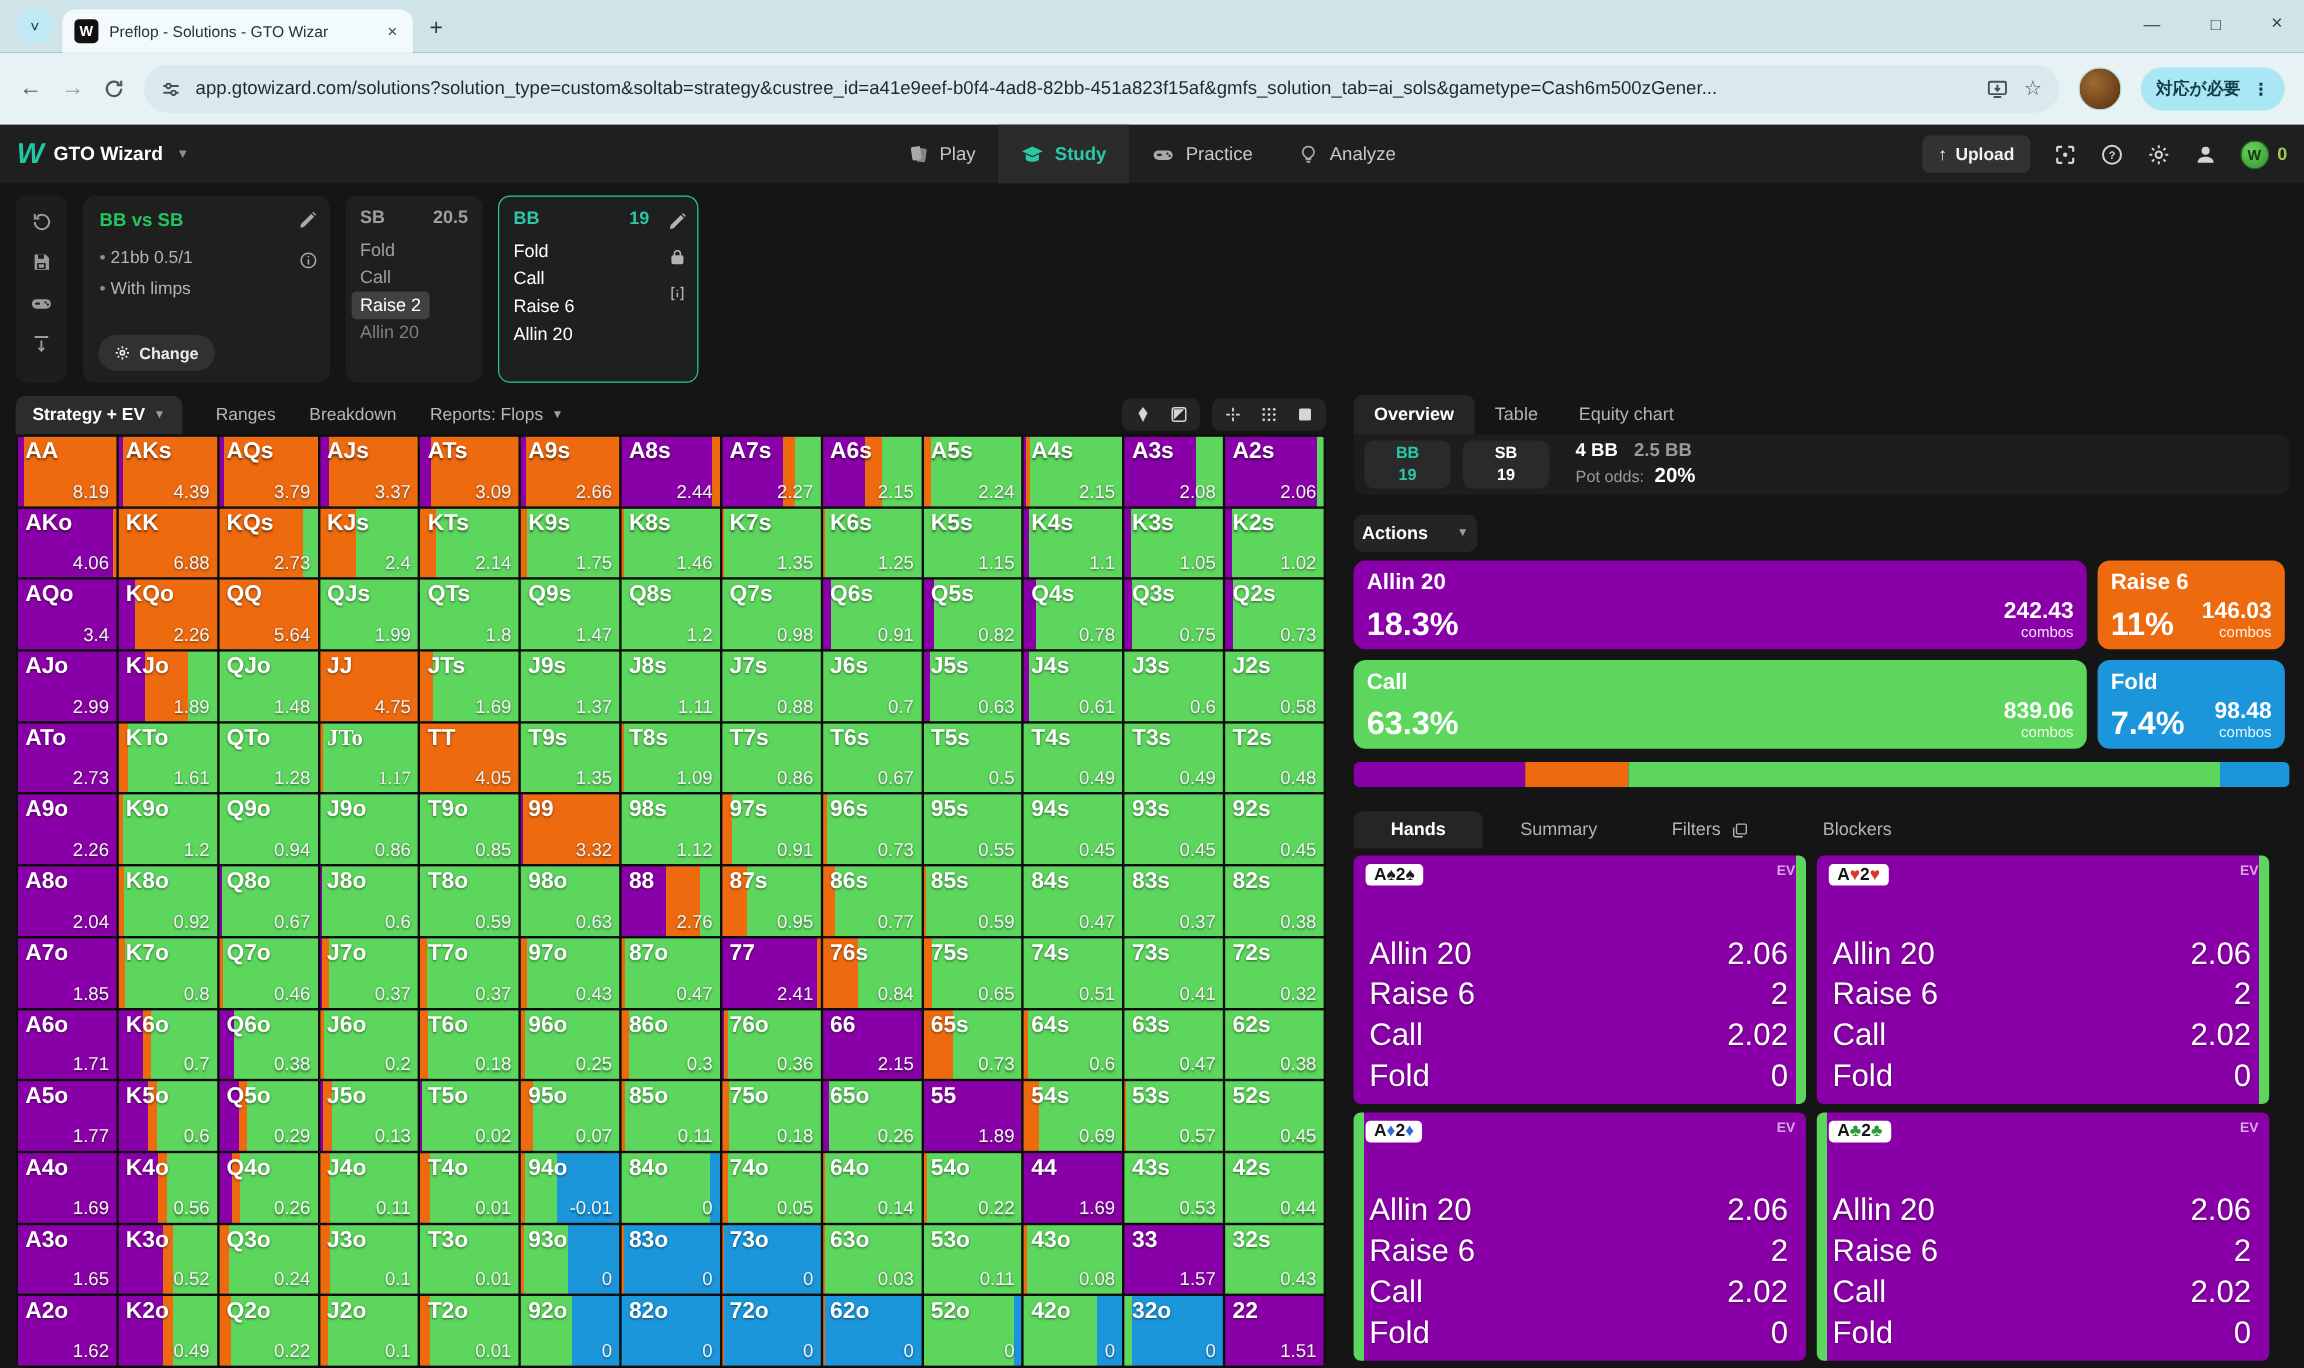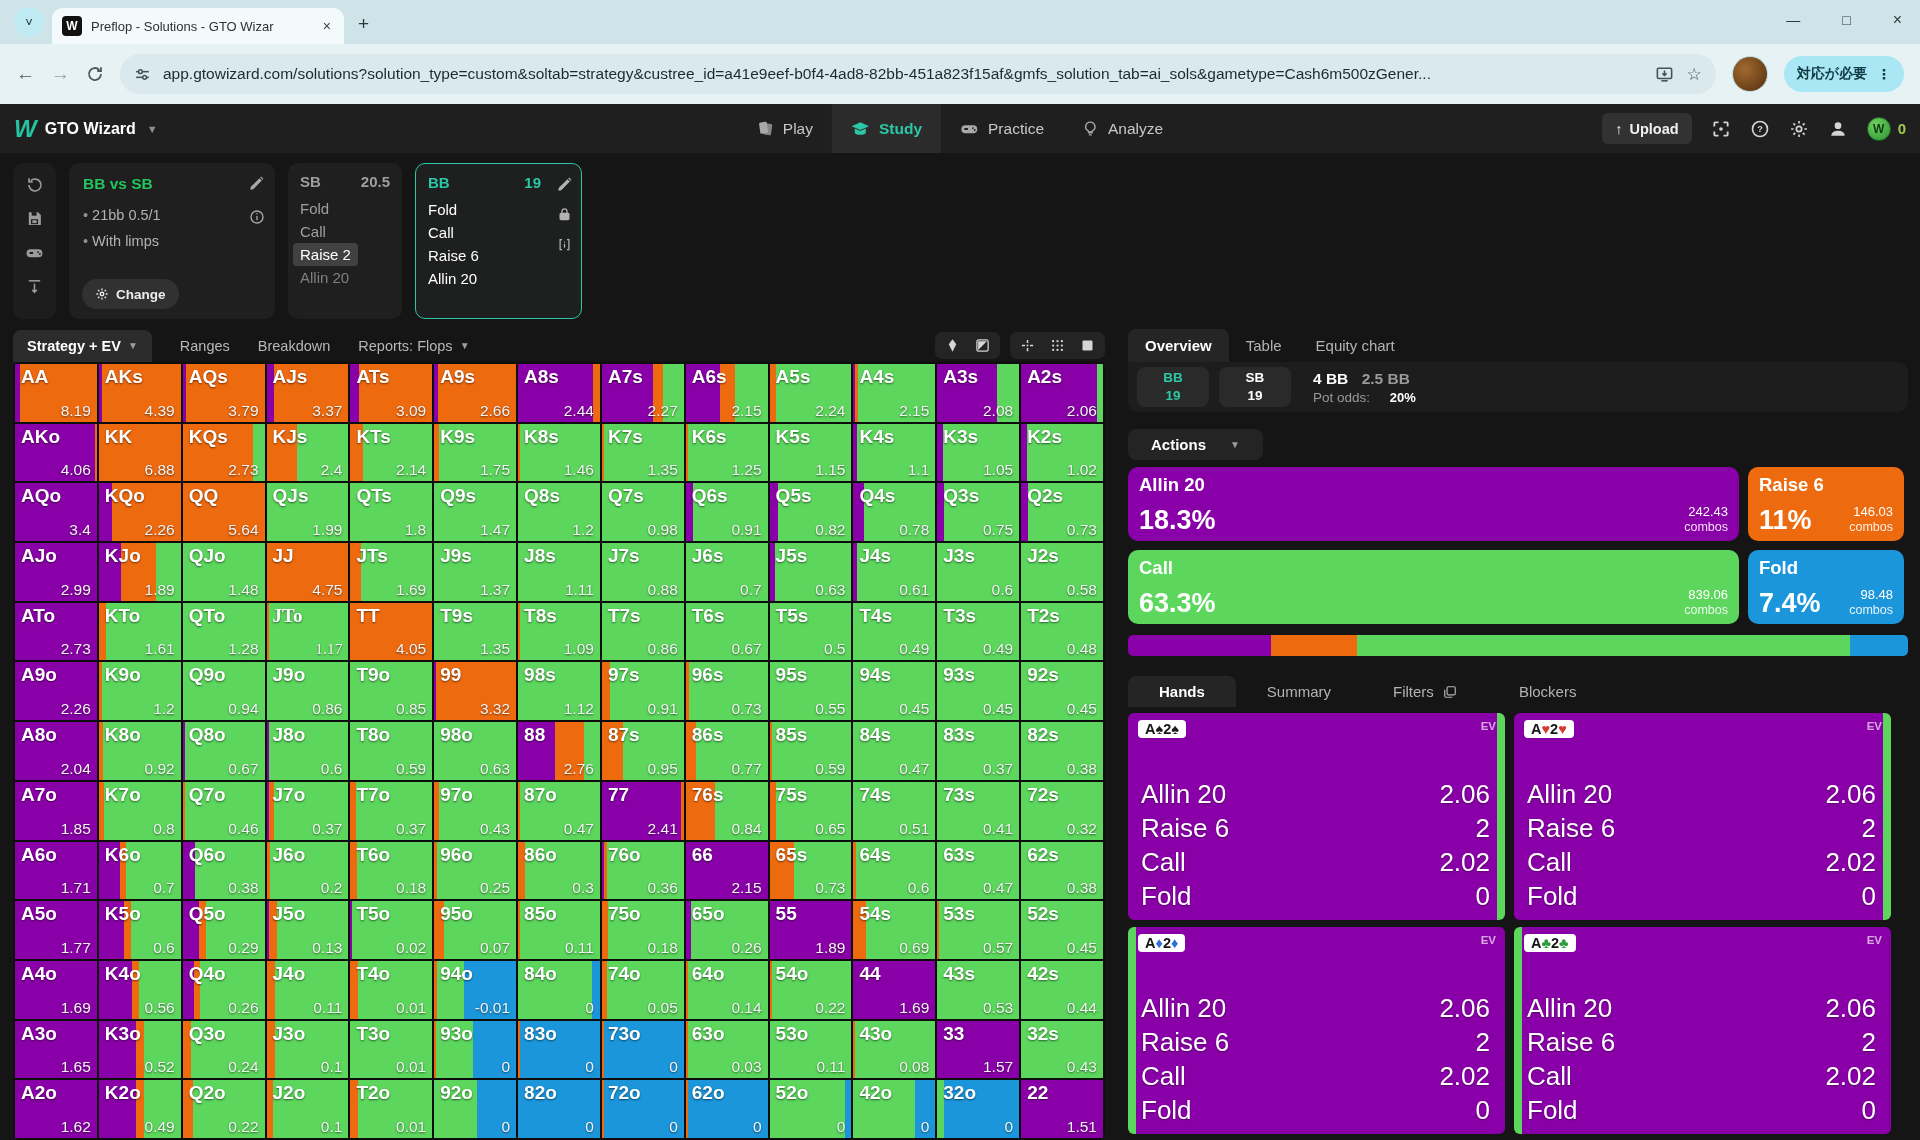--- a/index.html
+++ b/index.html
@@ -80,30 +80,30 @@
   .rtab{padding:8px 17px;color:#b3b3b3;font-size:15px}
   .rtab.active{background:#252525;border-radius:8px 8px 0 0;color:#fff;font-weight:700}
   .info-strip{background:#1d1d1d;border-radius:0 10px 10px 10px;height:50px;display:flex;align-items:center;gap:10px;padding:0 9px}
   .pchip{width:72px;height:40px;background:#2a2a2a;border-radius:8px;display:flex;flex-direction:column;align-items:center;justify-content:center;font-size:13.5px;font-weight:700;line-height:1.3}
   .pchip.bbc{color:#2cc7a6}.pchip.sbc{color:#fff}
   .potblock{margin-left:12px}
   .potline1{font-size:15.5px}
   .pot{color:#fff;font-weight:700}
   .pot2{color:#9a9a9a;font-weight:600;margin-left:9px}
   .potline2{margin-top:2px;font-size:13.5px;color:#9a9a9a}
-  .poval{color:#fff;font-weight:700;font-size:13px;margin-left:16px}
+  .poval{color:#fff;font-weight:700;font-size:17px;margin-left:5px}
   .actions-row{margin-top:17px}
-  .actions-pill{display:inline-flex;align-items:center;gap:24px;background:#242424;border-radius:8px;padding:7px 23px;color:#fff;font-weight:700;font-size:15px}
+  .actions-pill{display:inline-flex;align-items:center;gap:24px;background:#242424;border-radius:8px;padding:7px 7px;color:#fff;font-weight:700;font-size:15px}
   .acards{margin-top:7px;display:flex;flex-wrap:wrap;gap:9px;width:780px}
   .acard{border-radius:10px;height:74px;position:relative;color:#fff;padding:7px 11px;box-sizing:border-box}
   .acard.wide{width:611px}.acard.narrow{width:156px}
   .alabel{font-size:18.5px;font-weight:700}
   .apct{position:absolute;left:11px;bottom:5px;font-size:27px;font-weight:700}
   .acombos{position:absolute;right:11px;bottom:7px;text-align:right;line-height:1.12}
-  .acval{font-size:13px;font-weight:400}
+  .acval{font-size:19px;font-weight:700}
   .acword{font-size:12.5px;color:rgba(255,255,255,.88)}
   .sbar{margin-top:11px;height:21px;border-radius:5px;overflow:hidden;display:flex;width:780px}
   .sbar div{height:100%}
   .htabs{display:flex;align-items:flex-end;height:31px;margin-top:20px}
   .htab{padding:7px 31px;color:#b3b3b3;font-size:15px;display:flex;align-items:center;gap:9px}
   .htab.active{background:#252525;border-radius:8px 8px 0 0;color:#fff;font-weight:700}
   .hgrid{margin-top:6px;display:grid;grid-template-columns:377px 377px;gap:7px 9px}
   .hcard{height:207px;border-radius:6px;position:relative;padding:7px 10px;box-sizing:border-box;color:#fff}
   .chip{display:inline-flex;align-items:center;background:#fff;border-radius:4px;padding:1px 7px;font-size:14.5px;font-weight:700;color:#161616}
   .hev{position:absolute;top:7px;right:9px;font-size:11.5px;color:rgba(255,255,255,.65);font-weight:600}

